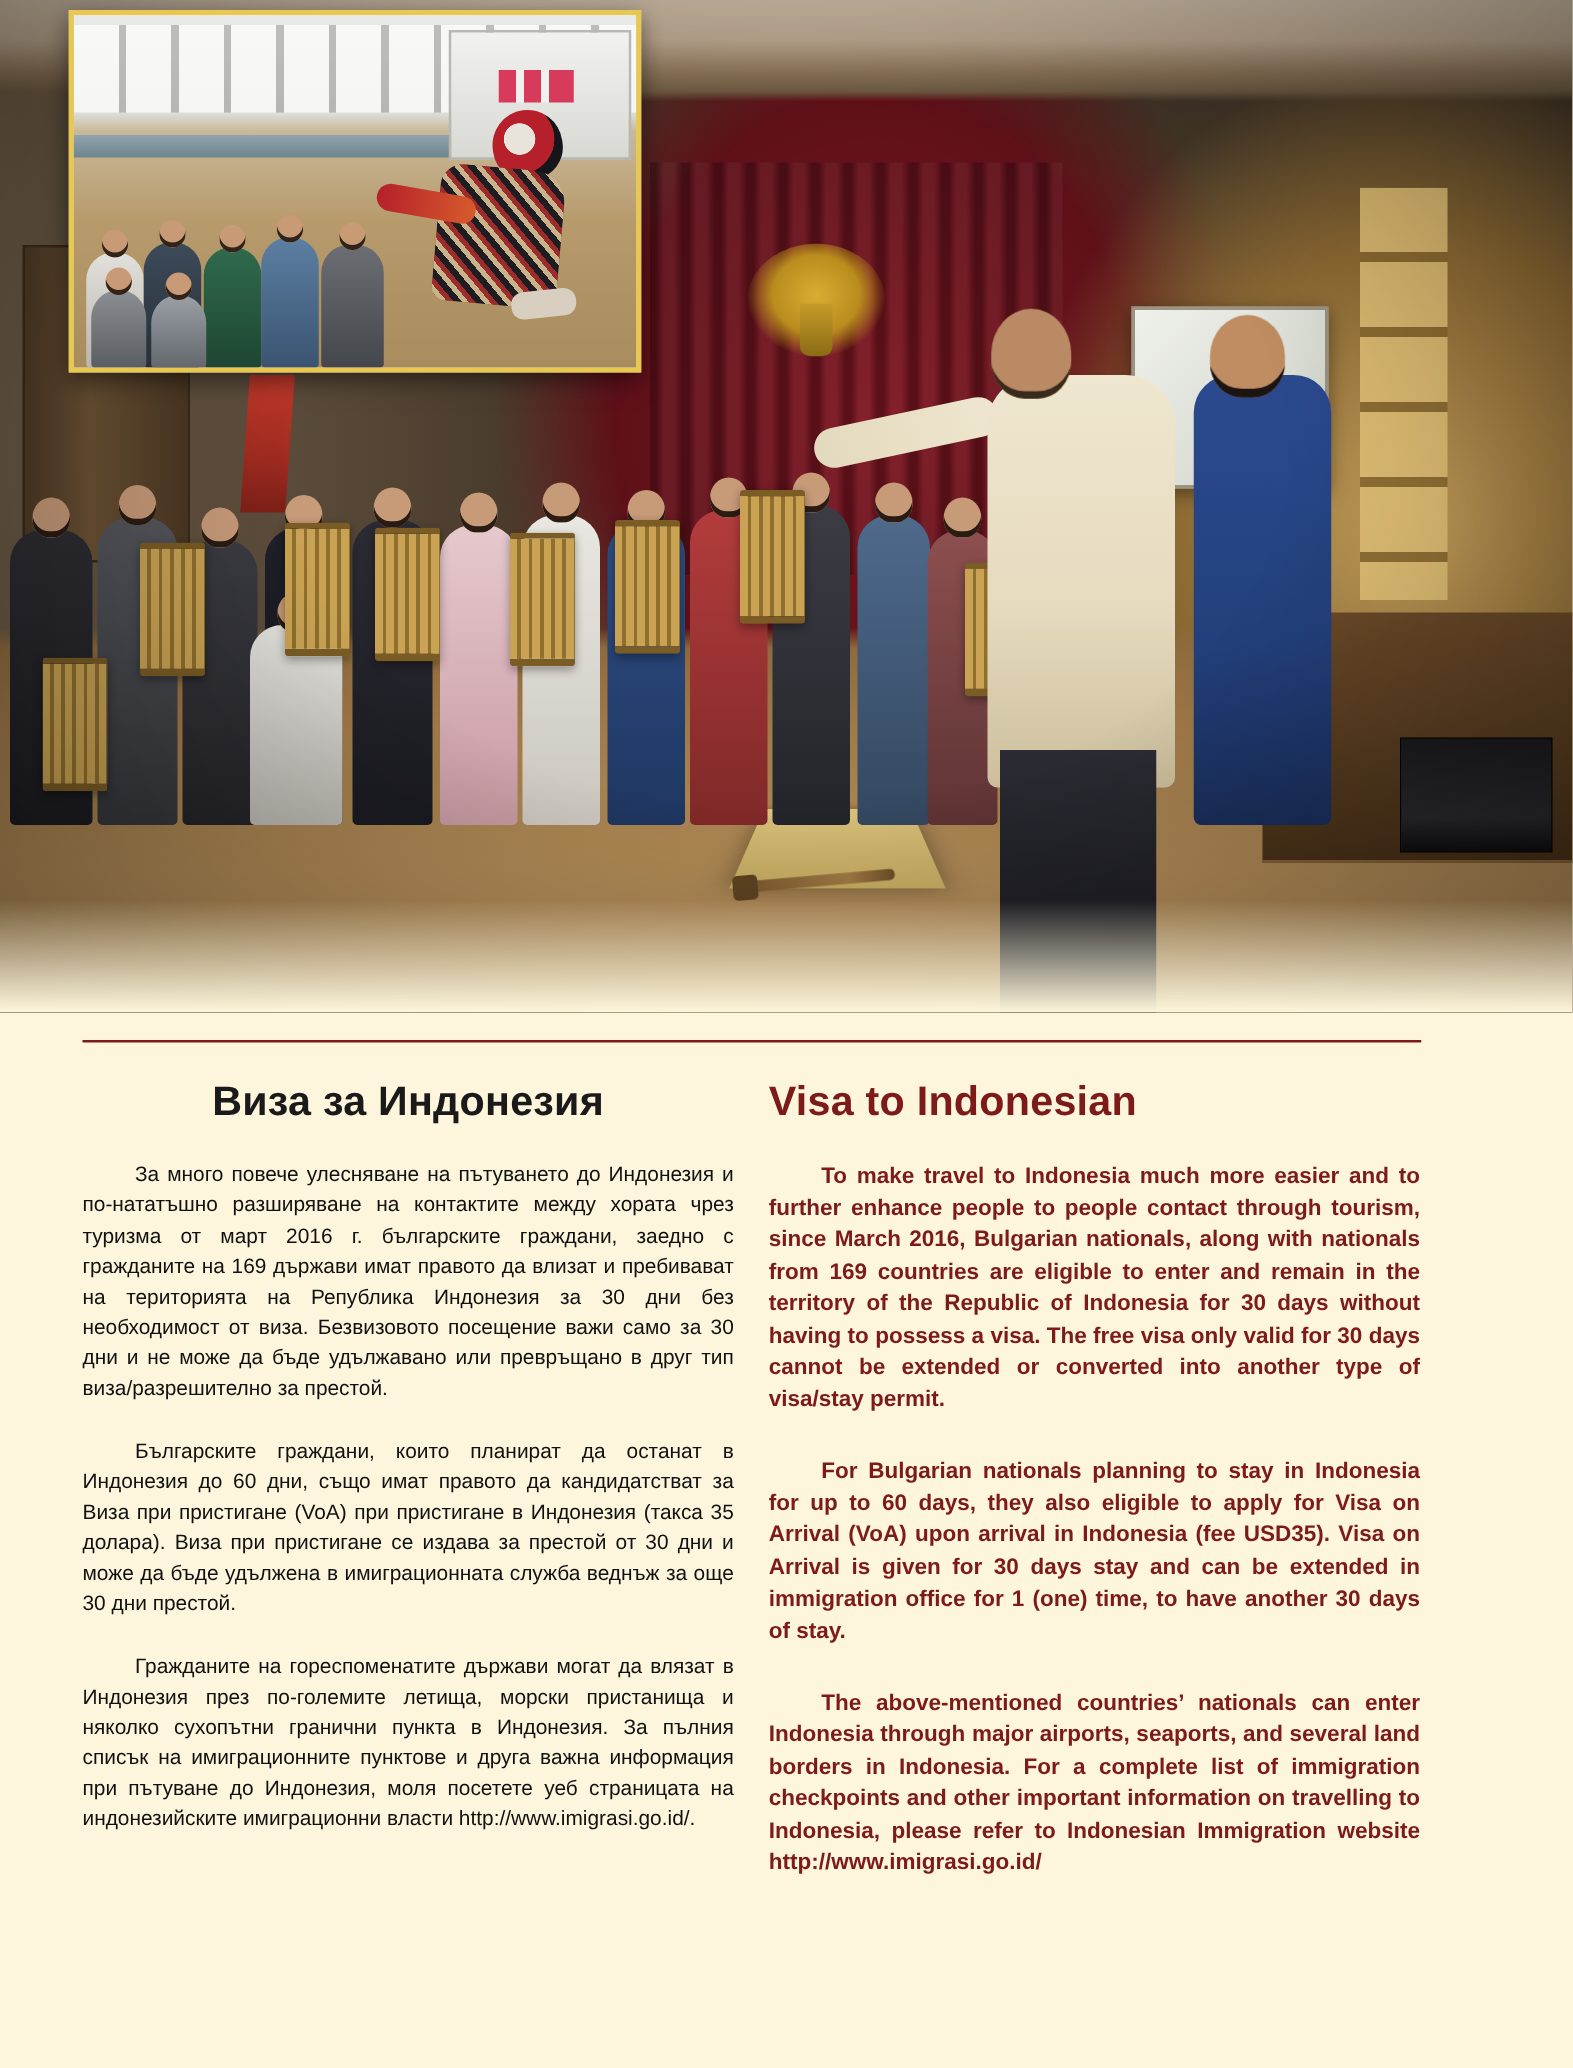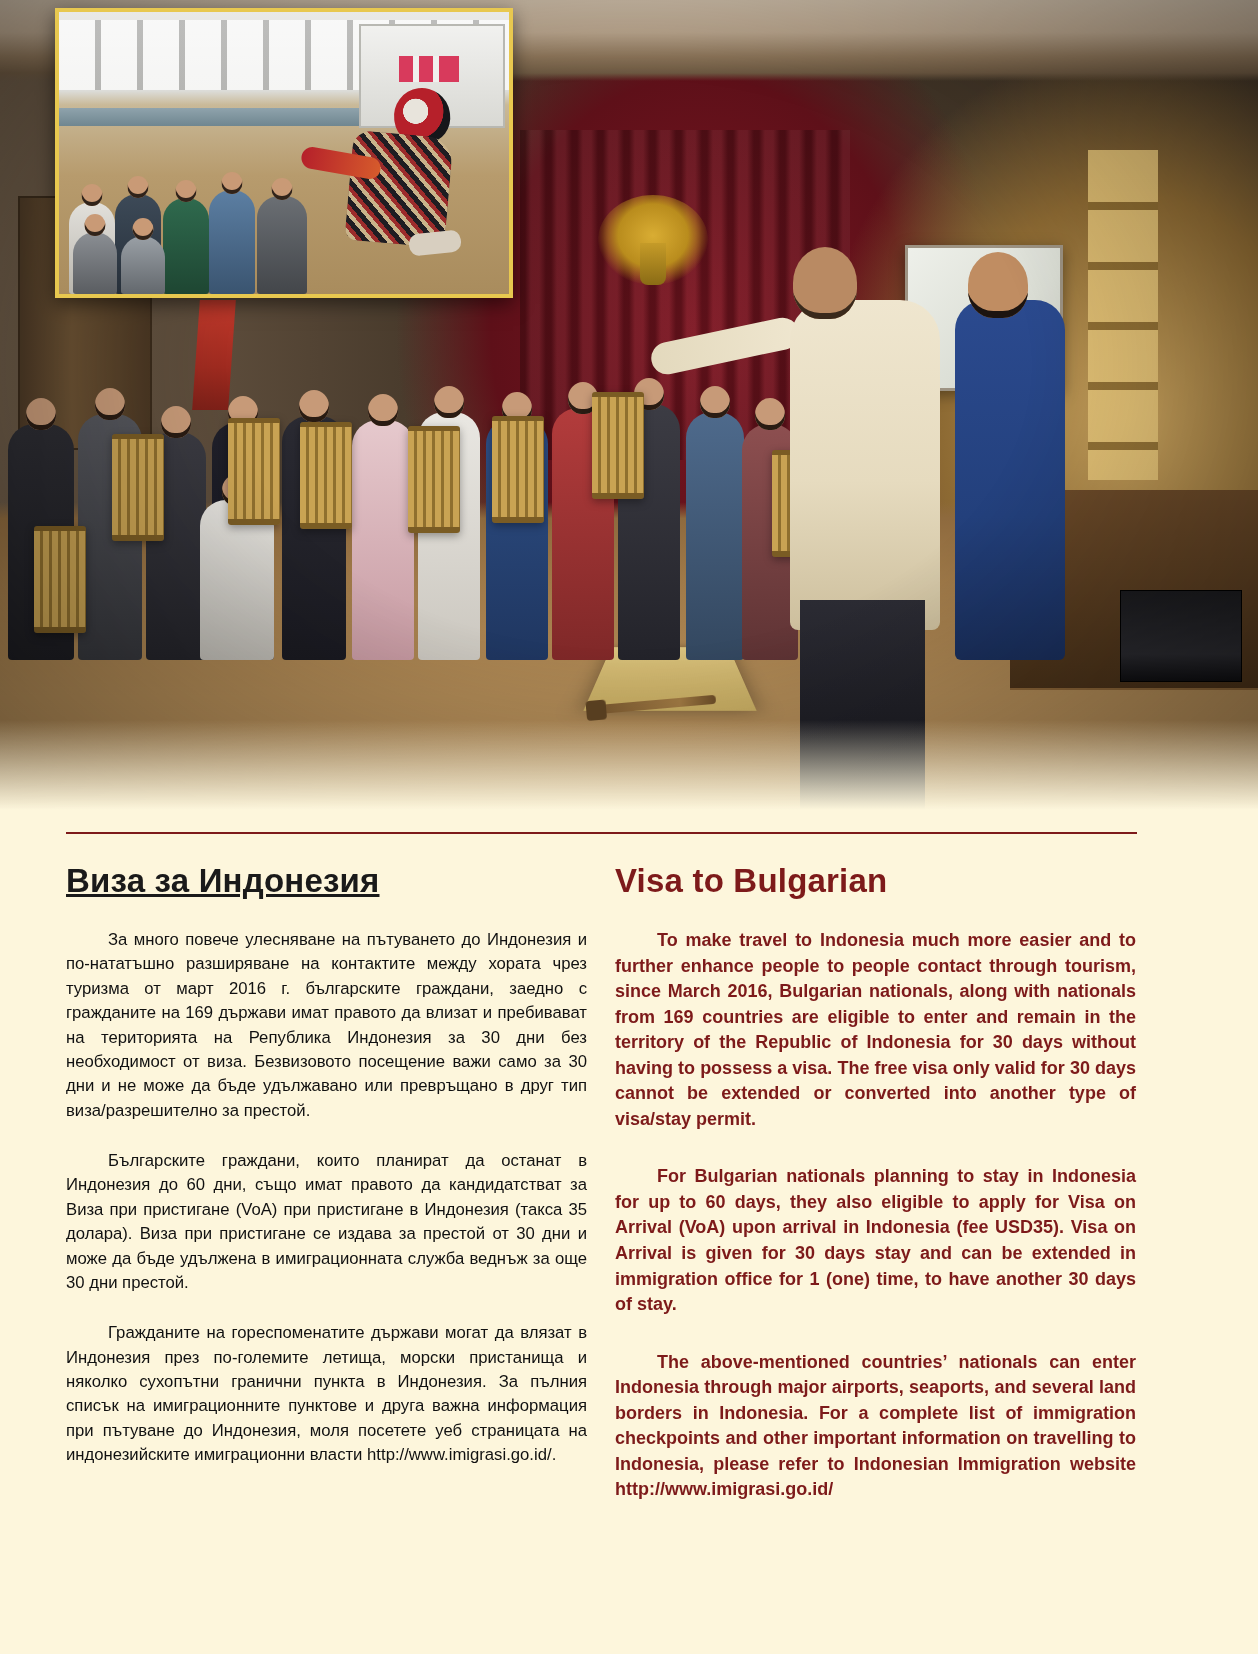--- a/index.html
+++ b/index.html
@@ -279,24 +279,23 @@
   .cols {
     display: flex;
     gap: 28px;
   }
   .col { width: 521px; }
 
   .title-bg {
     font-size: 33px;
     font-weight: bold;
     color: #1a1a1a;
-    text-align: left;
+    text-align: center;
     margin: 12px 0 28px 0;
     letter-spacing: .2px;
-    text-decoration: underline;
   }
   .title-en {
     font-size: 33px;
     font-weight: bold;
     color: #7d1a1a;
     text-align: left;
     margin: 12px 0 28px 0;
     letter-spacing: .2px;
   }
   .para-bg {
@@ -442,20 +441,20 @@
   <div class="cols">
 
     <div class="col">
       <h1 class="title-bg">Виза за Индонезия</h1>
       <p class="para-bg">За много повече улесняване на пътуването до Индонезия и по-нататъшно разширяване на контактите между хората чрез туризма от март 2016 г. българските граждани, заедно с гражданите на 169 държави имат правото да влизат и пребивават на територията на Република Индонезия за 30 дни без необходимост от виза. Безвизовото посещение важи само за 30 дни и не може да бъде удължавано или превръщано в друг тип виза/разрешително за престой.</p>
       <p class="para-bg">Българските граждани, които планират да останат в Индонезия до 60 дни, също имат правото да кандидатстват за Виза при пристигане (VoA) при пристигане в Индонезия (такса 35 долара). Виза при пристигане се издава за престой от 30 дни и може да бъде удължена в имиграционната служба веднъж за още 30 дни престой.</p>
       <p class="para-bg last">Гражданите на горeспоменатите държави могат да влязат в Индонезия през по-големите летища, морски пристанища и няколко сухопътни гранични пункта в Индонезия. За пълния списък на имиграционните пунктове и друга важна информация при пътуване до Индонезия, моля посетете уеб страницата на индонезийските имиграционни власти http://www.imigrasi.go.id/.</p>
     </div>
 
     <div class="col">
-      <h1 class="title-en">Visa to Bulgarian</h1>
+      <h1 class="title-en">Visa to Indonesian</h1>
       <p class="para-en">To make travel to Indonesia much more easier and to further enhance people to people contact through tourism, since March 2016, Bulgarian nationals, along with nationals from 169 countries are eligible to enter and remain in the territory of the Republic of Indonesia for 30 days without having to possess a visa. The free visa only valid for 30 days cannot be extended or converted into another type of visa/stay permit.</p>
       <p class="para-en">For Bulgarian nationals planning to stay in Indonesia for up to 60 days, they also eligible to apply for Visa on Arrival (VoA) upon arrival in Indonesia (fee USD35). Visa on Arrival is given for 30 days stay and can be extended in immigration office for 1 (one) time, to have another 30 days of stay.</p>
       <p class="para-en last">The above-mentioned countries’ nationals can enter Indonesia through major airports, seaports, and several land borders in Indonesia. For a complete list of immigration checkpoints and other important information on travelling to Indonesia, please refer to Indonesian Immigration website http://www.imigrasi.go.id/</p>
     </div>
 
   </div>
 </div>
 
 </body></html>

